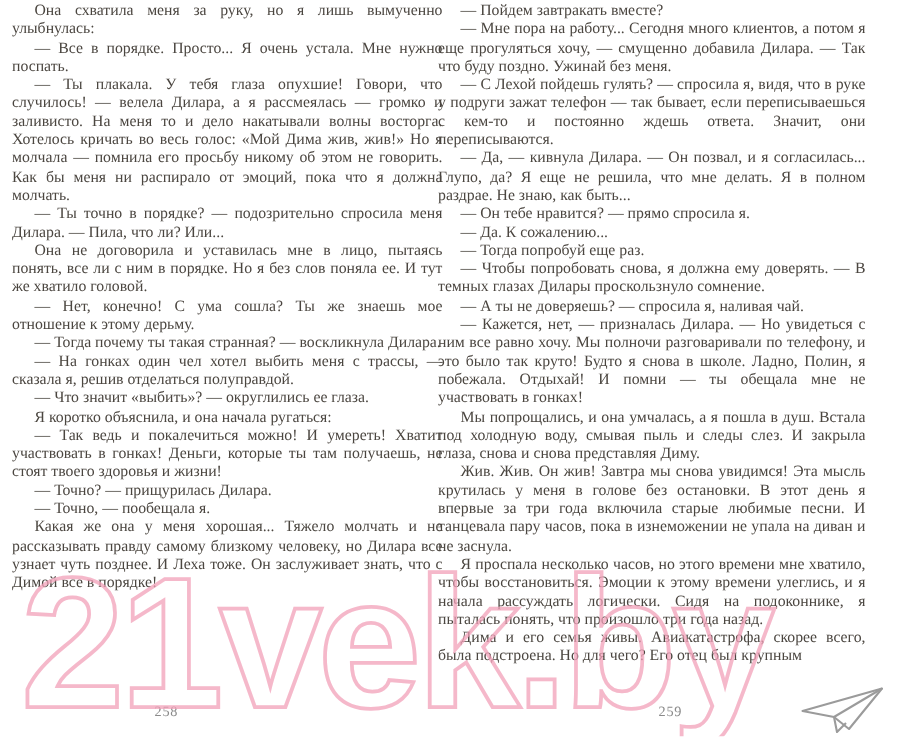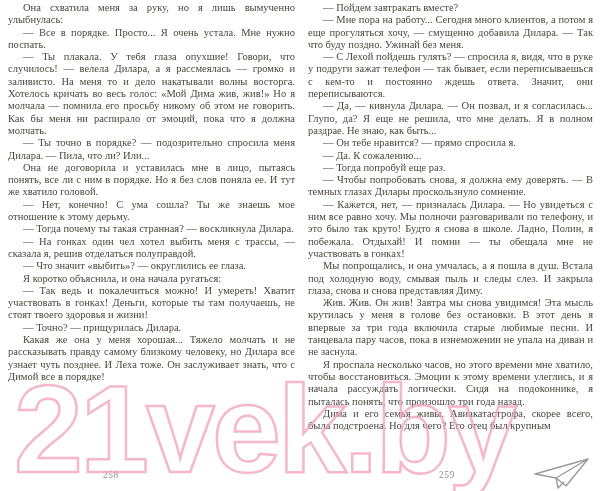--- a/index.html
+++ b/index.html
@@ -22,21 +22,21 @@
     height: 458px;
     overflow: hidden;
     color: #4b4640;
     font-size: 10.5px;
     line-height: 12.3px;
     text-align: justify;
     hyphens: auto;
     -webkit-hyphens: auto;
   }
   .page-text.left  { left: 8px;   width: 287px; }
-  .page-text.right { left: 308px; width: 285px; }
+  .page-text.right { left: 292px; width: 285px; }
   .page-text p.para {
     margin: 0;
     padding: 0;
     text-indent: 15px;
   }
   .page-number {
     position: absolute;
     top: 470px;
     width: 60px;
     font-size: 9.5px;
@@ -79,32 +79,34 @@
       <p class="para">— Ты плакала. У тебя глаза опухшие! Говори, что случилось! — велела Дилара, а я рассмеялась — громко и заливисто. На меня то и дело накатывали волны восторга. Хотелось кричать во весь голос: «Мой Дима жив, жив!» Но я молчала — помнила его просьбу никому об этом не говорить. Как бы меня ни распирало от эмоций, пока что я должна молчать.</p>
       <p class="para">— Ты точно в порядке? — подозрительно спросила меня Дилара. — Пила, что ли? Или...</p>
       <p class="para">Она не договорила и уставилась мне в лицо, пытаясь понять, все ли с ним в порядке. Но я без слов поняла ее. И тут же хватило головой.</p>
       <p class="para">— Нет, конечно! С ума сошла? Ты же знаешь мое отношение к этому дерьму.</p>
       <p class="para">— Тогда почему ты такая странная? — воскликнула Дилара.</p>
       <p class="para">— На гонках один чел хотел выбить меня с трассы, — сказала я, решив отделаться полуправдой.</p>
       <p class="para">— Что значит «выбить»? — округлились ее глаза.</p>
       <p class="para">Я коротко объяснила, и она начала ругаться:</p>
       <p class="para">— Так ведь и покалечиться можно! И умереть! Хватит участвовать в гонках! Деньги, которые ты там получаешь, не стоят твоего здоровья и жизни!</p>
       <p class="para">— Точно? — прищурилась Дилара.</p>
+      <p class="para">— Точно, — пообещала я.</p>
       <p class="para">Какая же она у меня хорошая... Тяжело молчать и не рассказывать правду самому близкому человеку, но Дилара все узнает чуть позднее. И Леха тоже. Он заслуживает знать, что с Димой все в порядке!</p>
     </div>
 
   <div class="page-text right">
       <p class="para">— Пойдем завтракать вместе?</p>
       <p class="para">— Мне пора на работу... Сегодня много клиентов, а потом я еще прогуляться хочу, — смущенно добавила Дилара. — Так что буду поздно. Ужинай без меня.</p>
       <p class="para">— С Лехой пойдешь гулять? — спросила я, видя, что в руке у подруги зажат телефон — так бывает, если переписываешься с кем-то и постоянно ждешь ответа. Значит, они переписываются.</p>
       <p class="para">— Да, — кивнула Дилара. — Он позвал, и я согласилась... Глупо, да? Я еще не решила, что мне делать. Я в полном раздрае. Не знаю, как быть...</p>
       <p class="para">— Он тебе нравится? — прямо спросила я.</p>
       <p class="para">— Да. К сожалению...</p>
       <p class="para">— Тогда попробуй еще раз.</p>
       <p class="para">— Чтобы попробовать снова, я должна ему доверять. — В темных глазах Дилары проскользнуло сомнение.</p>
+      <p class="para">— А ты не доверяешь? — спросила я, наливая чай.</p>
       <p class="para">— Кажется, нет, — призналась Дилара. — Но увидеться с ним все равно хочу. Мы полночи разговаривали по телефону, и это было так круто! Будто я снова в школе. Ладно, Полин, я побежала. Отдыхай! И помни — ты обещала мне не участвовать в гонках!</p>
       <p class="para">Мы попрощались, и она умчалась, а я пошла в душ. Встала под холодную воду, смывая пыль и следы слез. И закрыла глаза, снова и снова представляя Диму.</p>
       <p class="para">Жив. Жив. Он жив! Завтра мы снова увидимся! Эта мысль крутилась у меня в голове без остановки. В этот день я впервые за три года включила старые любимые песни. И танцевала пару часов, пока в изнеможении не упала на диван и не заснула.</p>
       <p class="para">Я проспала несколько часов, но этого времени мне хватило, чтобы восстановиться. Эмоции к этому времени улеглись, и я начала рассуждать логически. Сидя на подоконнике, я пыталась понять, что произошло три года назад.</p>
       <p class="para">Дима и его семья живы. Авиакатастрофа, скорее всего, была подстроена. Но для чего? Его отец был крупным</p>
     </div>
 
   <div class="page-number left">258</div>
 
   <div class="page-number right">259</div>

